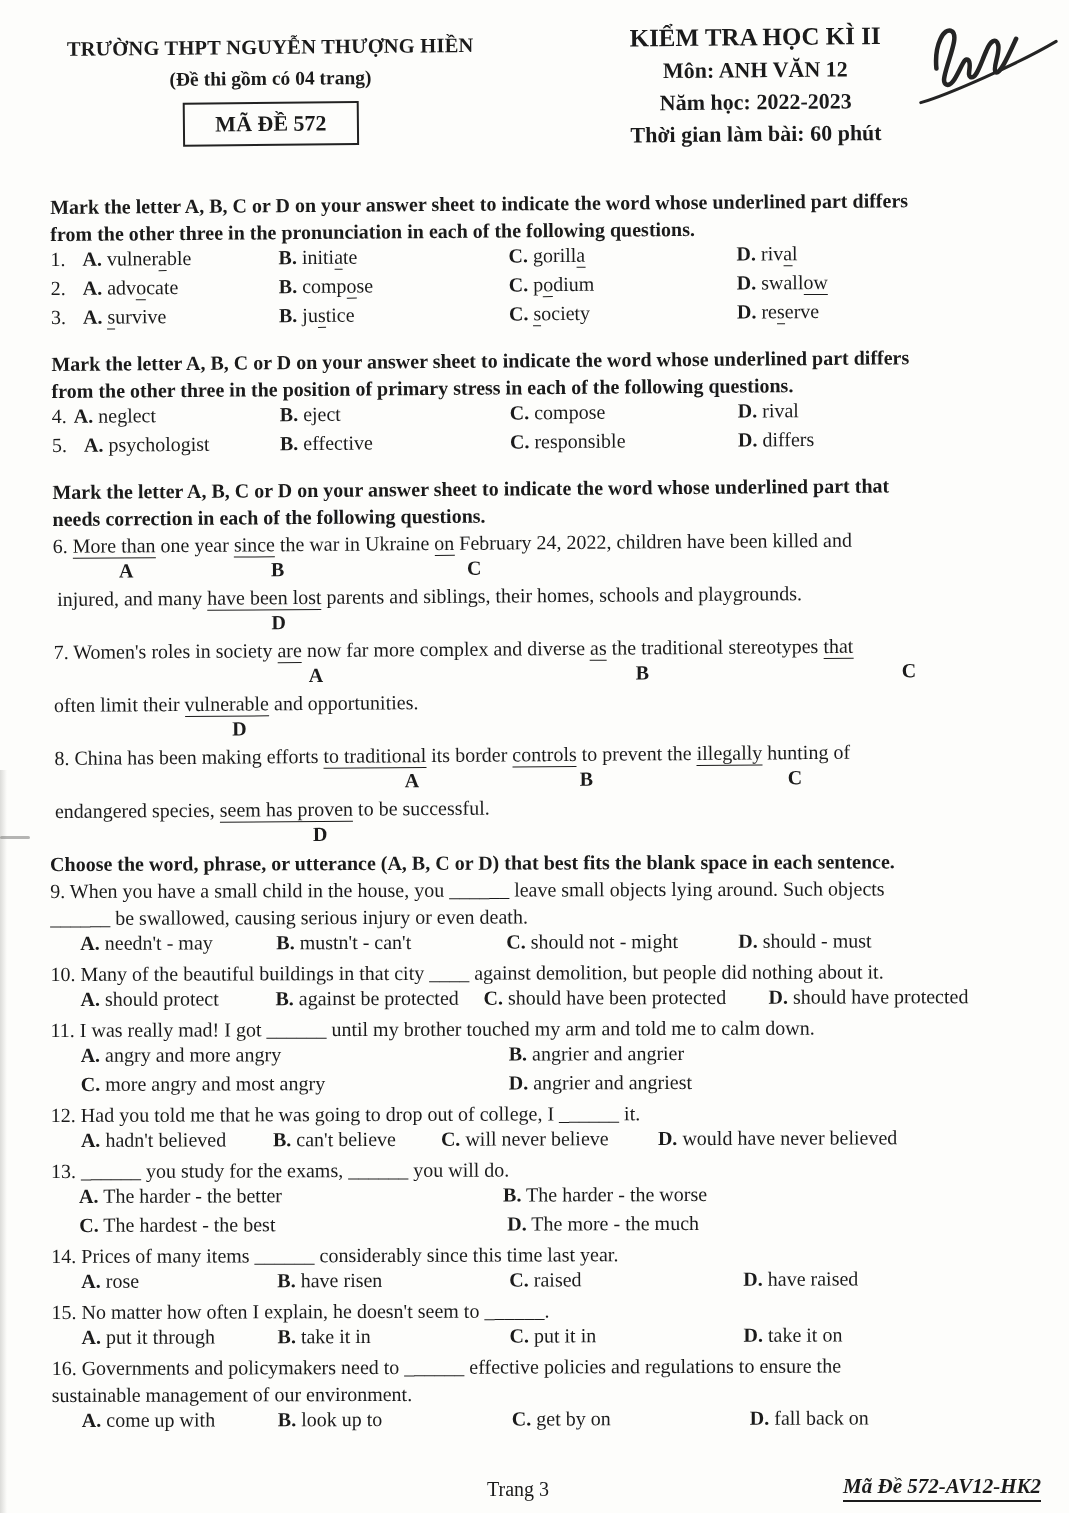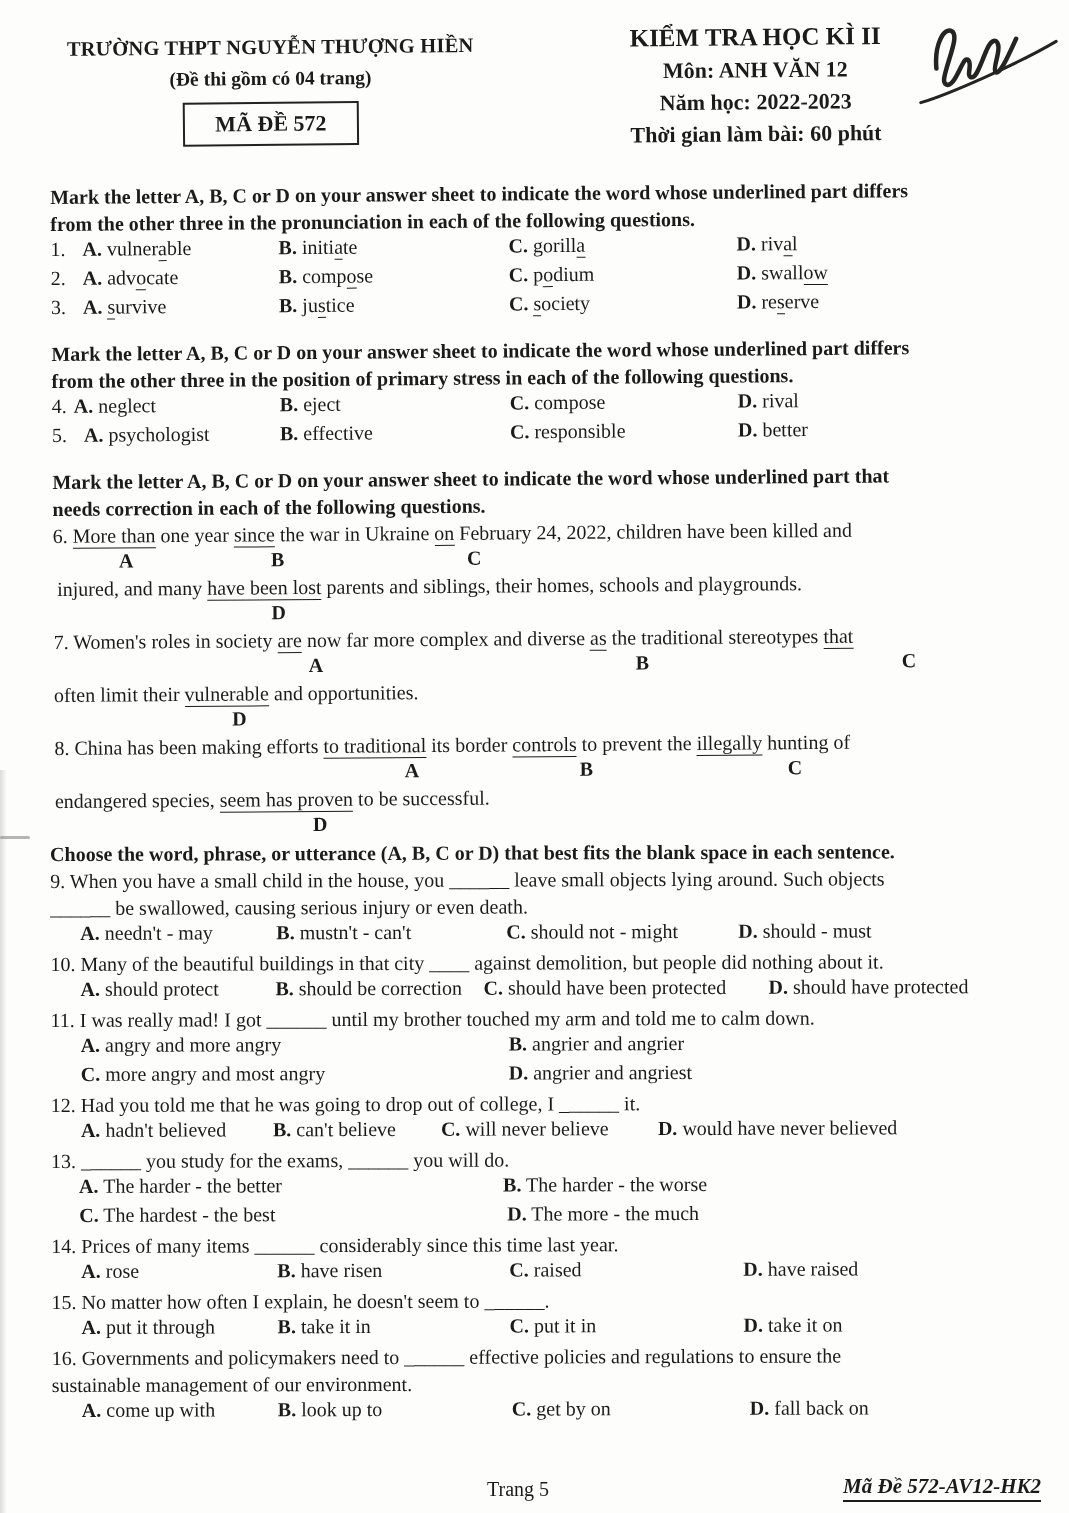--- a/index.html
+++ b/index.html
@@ -14,21 +14,21 @@
   .hdr-left{width:440px; text-align:center; padding-top:8px;}
   .school{font-weight:bold; font-size:20.5px; letter-spacing:.2px;}
   .pages-note{font-weight:bold; font-size:19.5px; margin-top:9px;}
   .code-box{display:inline-block; border:2.5px solid #222; font-weight:bold;
     font-size:22px; padding:7px 30px; margin-top:12px;}
   .hdr-right{width:420px; text-align:center; margin-left:55px;}
   .exam-title{font-weight:bold; font-size:25px;}
   .hdr-right .sub{font-weight:bold; font-size:22px; margin-top:6px;}
   .signature{position:absolute; left:848px; top:-15px;}
   
-  .main{margin-top:30px; font-size:20px;}
+  .main{margin-top:40px; font-size:20px;}
   .sec-a{transform:rotate(-0.45deg); transform-origin:left top;}
   .sec-b{transform:rotate(-0.18deg); transform-origin:left top;}
   .instr{font-weight:bold; line-height:27px;} .gap16{height:16px;}
   .orow{position:relative; height:29px; white-space:nowrap;}
   .qnum{position:absolute; left:0;}
   .opt{position:absolute; top:0;}
   .lab{font-weight:bold;}
   u{text-decoration:none; border-bottom:1.6px solid #1b1b1b; padding-bottom:.5px;}
   .qline{line-height:27px; min-height:27px;}
   .mline{position:relative; height:26px;}
@@ -104,21 +104,21 @@
             <span class="opt" style="left:22px"><b class="lab">A.</b> <span>neglect</span></span>
             <span class="opt" style="left:228px"><b class="lab">B.</b> <span>eject</span></span>
             <span class="opt" style="left:458px"><b class="lab">C.</b> <span>compose</span></span>
             <span class="opt" style="left:686px"><b class="lab">D.</b> <span>rival</span></span>
           </div>
           <div class="orow">
             <span class="qnum">5.</span>
             <span class="opt" style="left:32px"><b class="lab">A.</b> <span>psychologist</span></span>
             <span class="opt" style="left:228px"><b class="lab">B.</b> <span>effective</span></span>
             <span class="opt" style="left:458px"><b class="lab">C.</b> <span>responsible</span></span>
-            <span class="opt" style="left:686px"><b class="lab">D.</b> <span>better</span></span>
+            <span class="opt" style="left:686px"><b class="lab">D.</b> <span>differs</span></span>
           </div>
         </div>
         <div class="gap16"></div>
 
         <div>
           <div class="instr">Mark the letter A, B, C or D on your answer sheet to indicate the word whose underlined part that</div>
           <div class="instr">needs correction in each of the following questions.</div>
 
           <div class="q">
             <div class="qline">6. <u>More than</u> one year <u>since</u> the war in Ukraine <u>on</u> February 24, 2022, children have been killed and</div>
@@ -172,21 +172,21 @@
             <span class="opt" style="left:226px"><b class="lab">B.</b> <span>mustn't - can't</span></span>
             <span class="opt" style="left:456px"><b class="lab">C.</b> <span>should not - might</span></span>
             <span class="opt" style="left:688px"><b class="lab">D.</b> <span>should - must</span></span>
           </div>
         </div>
 
         <div class="q">
           <div class="qline">10. Many of the beautiful buildings in that city ____ against demolition, but people did nothing about it.</div>
           <div class="orow">
             <span class="opt" style="left:30px"><b class="lab">A.</b> <span>should protect</span></span>
-            <span class="opt" style="left:225px"><b class="lab">B.</b> <span>should be correction</span></span>
+            <span class="opt" style="left:225px"><b class="lab">B.</b> <span>against be protected</span></span>
             <span class="opt" style="left:433px"><b class="lab">C.</b> <span>should have been protected</span></span>
             <span class="opt" style="left:718px"><b class="lab">D.</b> <span>should have protected</span></span>
           </div>
         </div>
 
         <div class="q">
           <div class="qline">11. I was really mad! I got ______ until my brother touched my arm and told me to calm down.</div>
           <div class="orow">
             <span class="opt" style="left:30px"><b class="lab">A.</b> <span>angry and more angry</span></span>
             <span class="opt" style="left:458px"><b class="lab">B.</b> <span>angrier and angrier</span></span>
@@ -247,18 +247,18 @@
             <span class="opt" style="left:226px"><b class="lab">B.</b> <span>look up to</span></span>
             <span class="opt" style="left:460px"><b class="lab">C.</b> <span>get by on</span></span>
             <span class="opt" style="left:698px"><b class="lab">D.</b> <span>fall back on</span></span>
           </div>
         </div>
       </div>
 
     </div>
   </div>
 
-  <span class="pageno">Trang 5</span>
+  <span class="pageno">Trang 3</span>
   <span class="doccode">Mã Đề 572-AV12-HK2</span>
 
   <div class="artifact-line"></div>
   <div class="edge-shade"></div>
 </div>
 
 </body></html>

